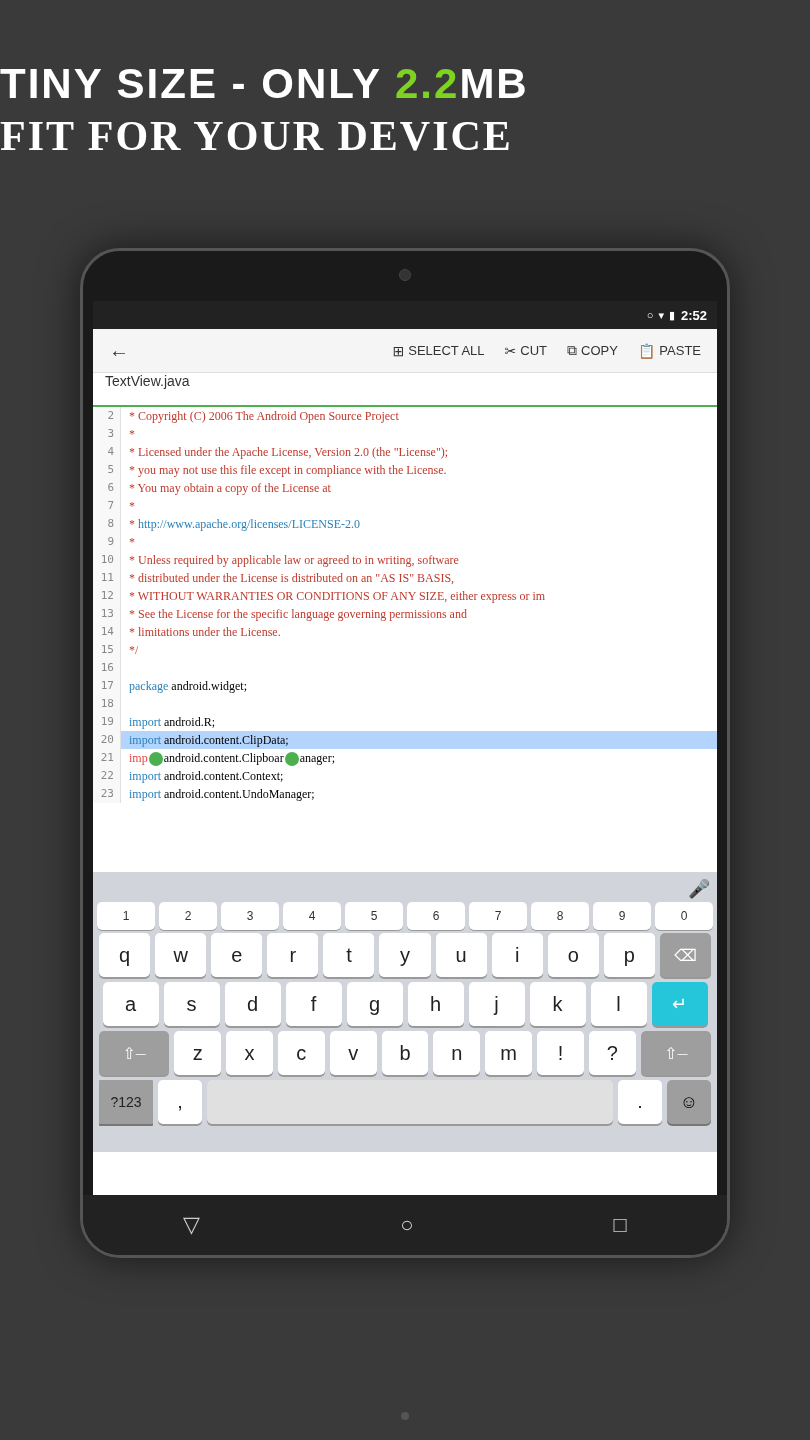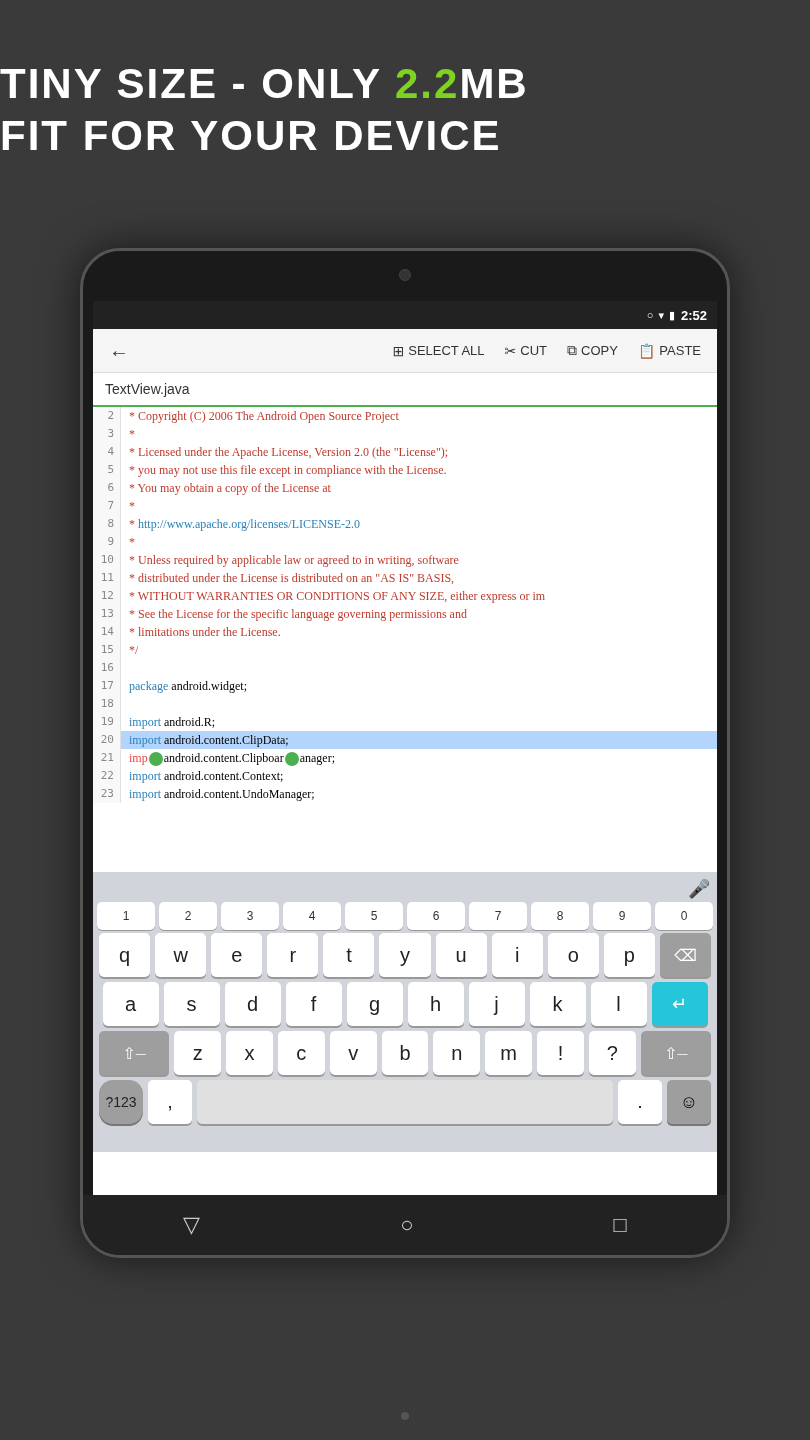--- a/index.html
+++ b/index.html
@@ -27,20 +27,21 @@
     }
     .header-line1 .green {
       color: #7ed321;
     }
     .header-line2 {
       font-size: 42px;
       font-weight: bold;
       color: #ffffff;
       letter-spacing: 2px;
       margin-top: 4px;
+      font-family: Liberation Serif, serif;
     }
 
     
     .tablet-frame {
       position: absolute;
       top: 248px;
       left: 80px;
       width: 650px;
       height: 1010px;
       background: #1a1a1a;
@@ -129,21 +130,20 @@
     }
     .toolbar-icon {
       font-size: 14px;
     }
 
     
     .file-tab {
       height: 34px;
       background: #fff;
       display: flex;
-      align-items: center;
       padding: 0 12px;
       border-bottom: 2px solid #4CAF50;
     }
     .file-tab-name {
       font-size: 14px;
       color: #333;
       font-weight: 500;
     }
 
     
@@ -262,23 +262,23 @@
     }
     .kb-bottom-row {
       display: flex;
       align-items: center;
       gap: 5px;
       padding: 0 6px;
     }
     .kb-sym-key {
       background: #9e9e9e;
       color: #222;
-      border-radius: 14px;
-      height: 44px;
-      width: 44px;
+      border-radius: 1px;
+      height: 44px;
+      width: 54px;
       display: flex;
       align-items: center;
       justify-content: center;
       font-size: 14px;
       box-shadow: 0 2px 0 #777;
       cursor: pointer;
     }
     .kb-comma-key {
       background: #fff;
       border-radius: 5px;

